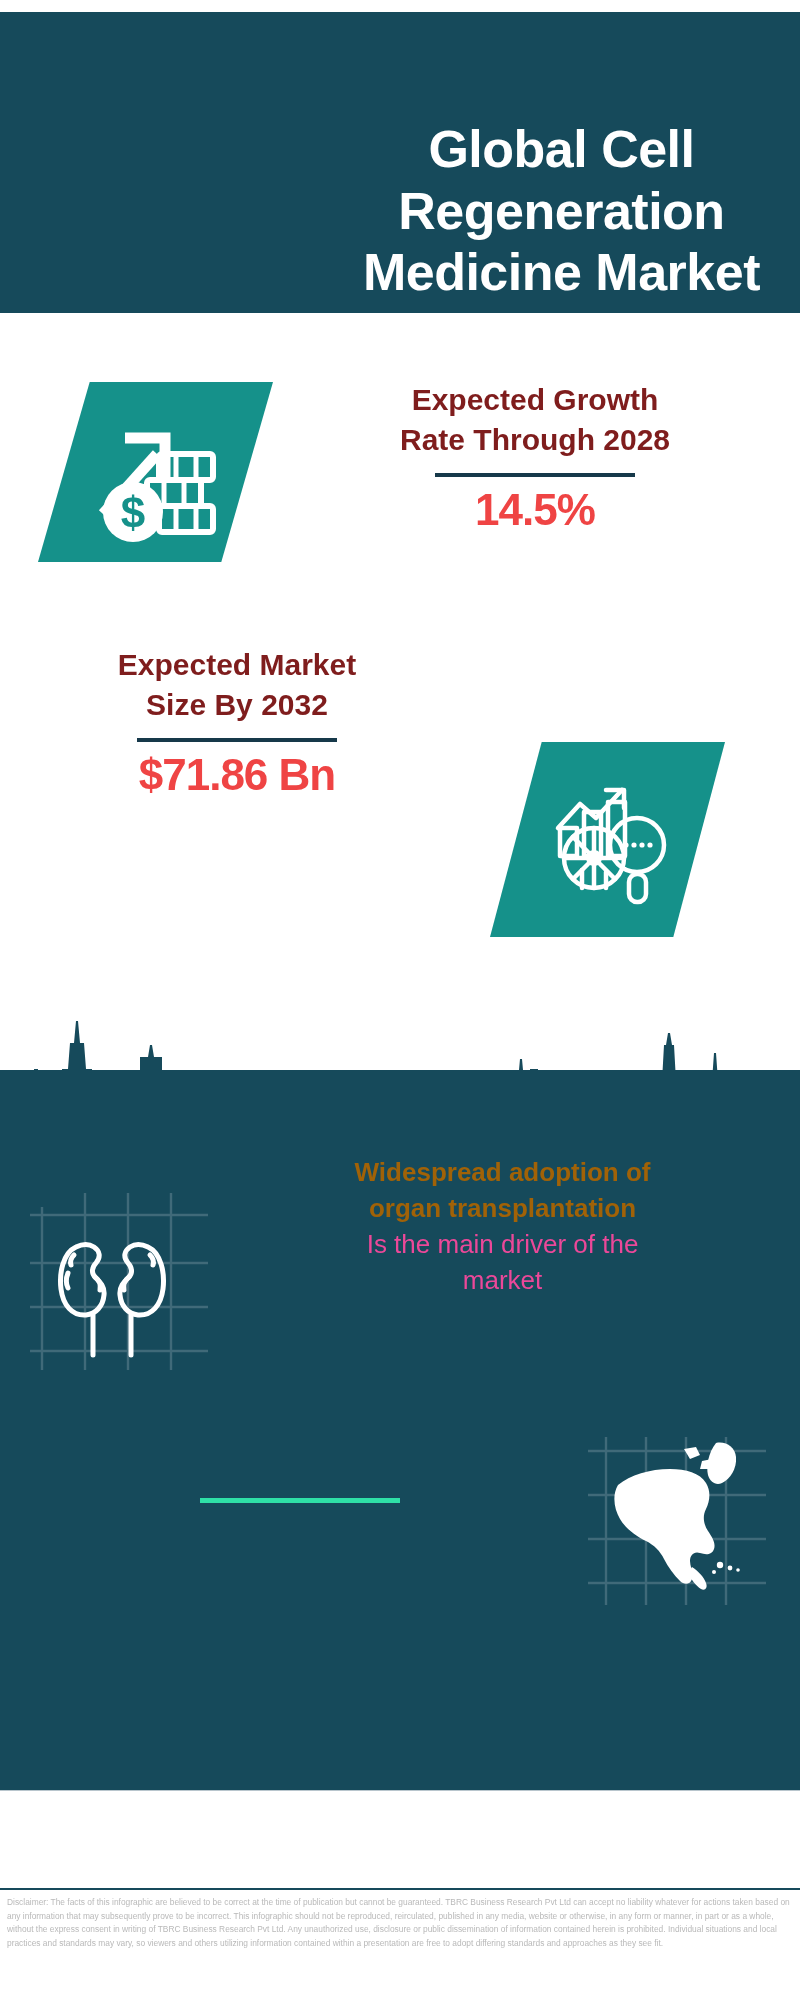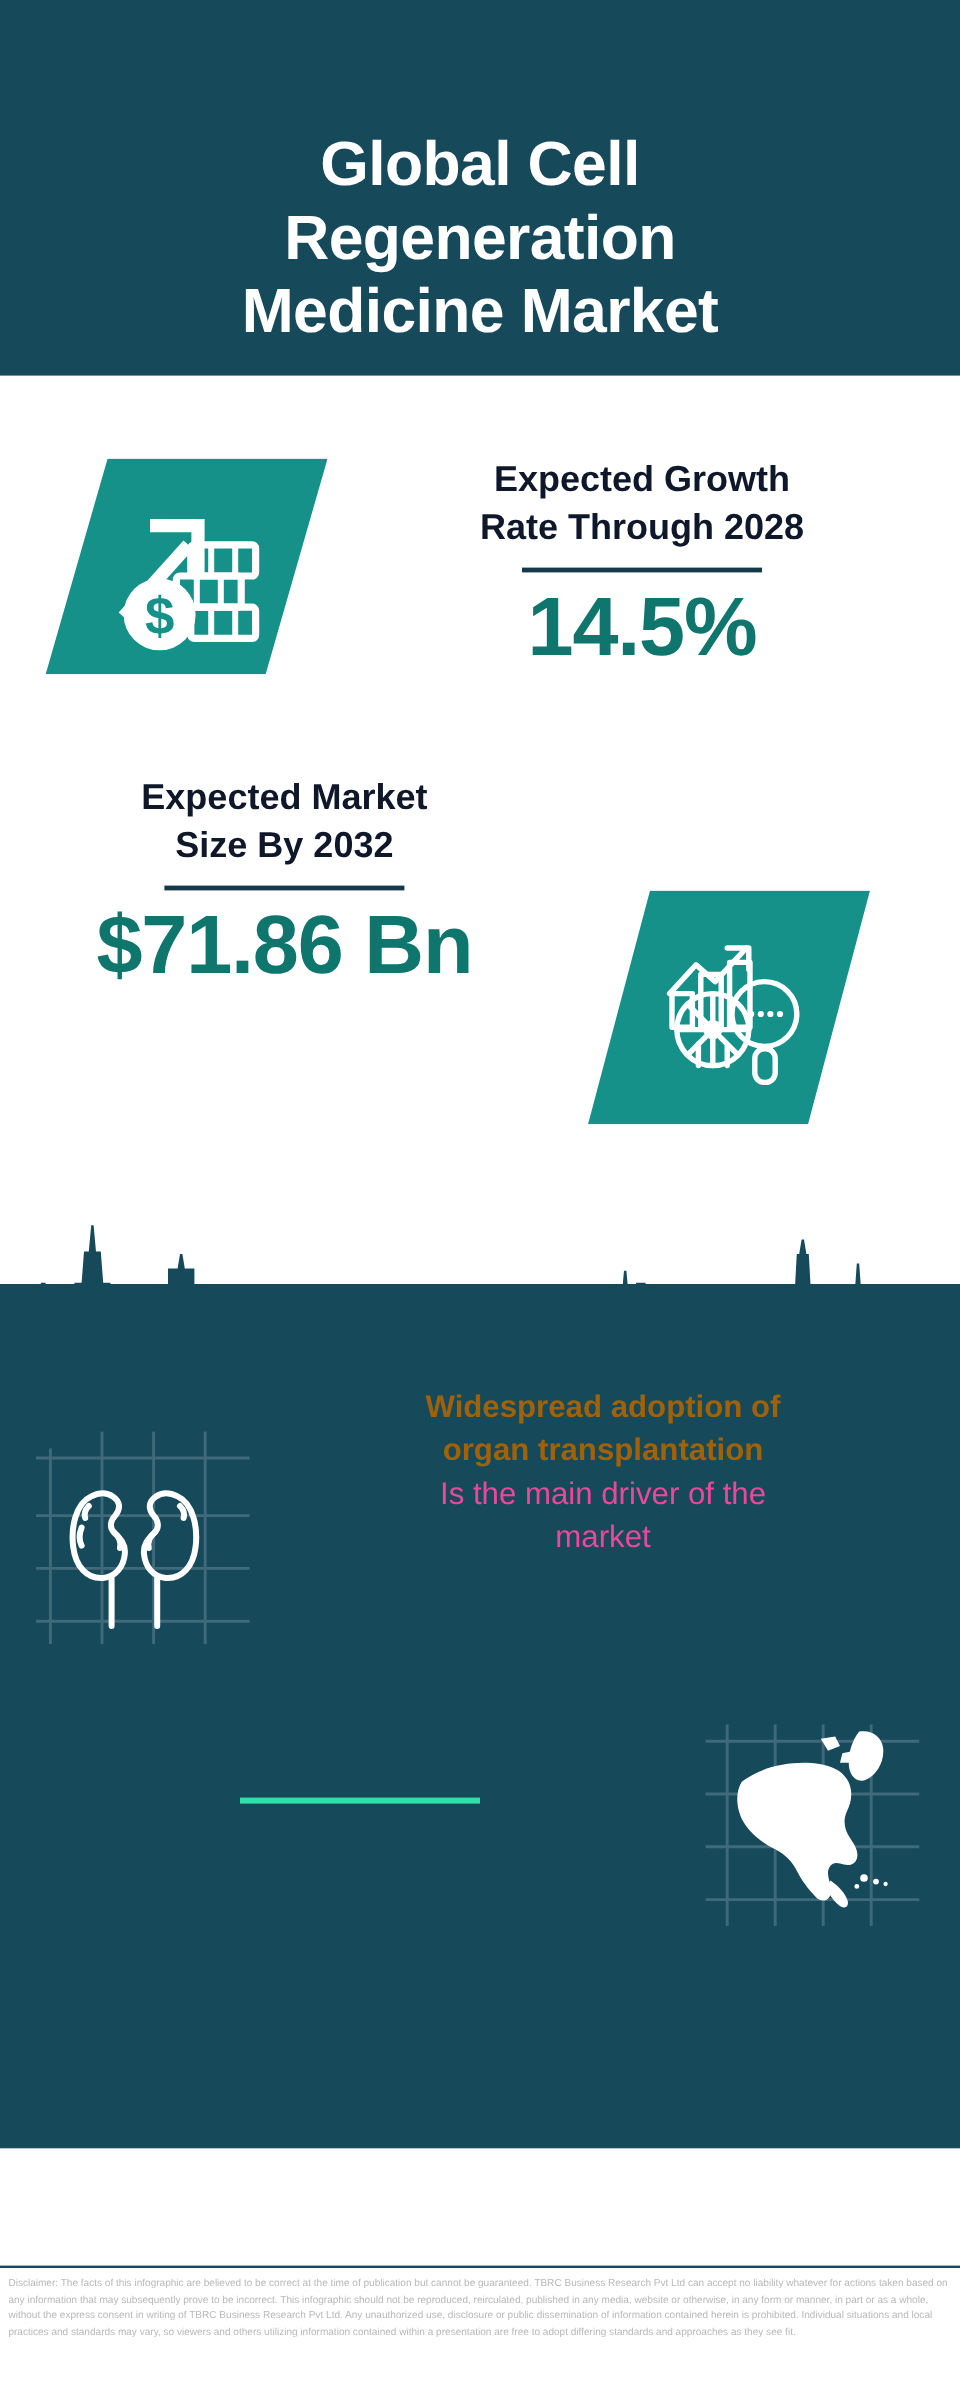--- a/index.html
+++ b/index.html
@@ -6,23 +6,23 @@
   html,body {
     width:800px; height:2000px;
     background:#ffffff;
     font-family:"Liberation Sans", sans-serif;
     overflow:hidden;
   }
   .page { position:relative; width:800px; height:2000px; background:#fff; }
 
   
   .header {
-    position:absolute; left:0; top:0; width:800px; height:399px;
+    position:absolute; left:0; top:12px; width:800px; height:399px;
     background:#164a5b;
-    display:flex; align-items:center; justify-content:center;
+    display:flex; align-items:center; justify-content:flex-end;
   }
   .header-title {
     color:#ffffff;
     font-size:52px;
     font-weight:bold;
     line-height:1.18;
     text-align:center;
     letter-spacing:-0.5px;
     padding:0 40px;
     white-space:pre-line;
@@ -41,28 +41,28 @@
   .para.right { clip-path: polygon(22% 0, 100% 0, 78% 100%, 0% 100%); }
   .para svg { display:block; }
 
   
   .stat1-icon { left:38px; top:382px; width:235px; height:180px; }
   .stat1-text {
     position:absolute; left:290px; top:380px; width:490px;
     text-align:center;
   }
   .stat-label {
-    color:#0f172a; font-size:30px; font-weight:bold; line-height:1.32;
+    color:#7f1d1d; font-size:30px; font-weight:bold; line-height:1.32;
     white-space:pre-line;
   }
   .rule-dark {
     width:200px; height:4px; background:#16394a; margin:14px auto 10px auto;
   }
   .stat-value {
-    color:#0f766e; font-size:69px; font-weight:bold; line-height:1.05;
+    color:#ef4444; font-size:44px; font-weight:bold; line-height:1.05;
     letter-spacing:-1px;
   }
 
   
   .stat2-text { position:absolute; left:22px; top:645px; width:430px; text-align:center; }
   .stat2-icon { left:490px; top:742px; width:235px; height:195px; }
 
   
   .dark-zone {
     position:absolute; left:0; top:1070px; width:800px; height:720px;

